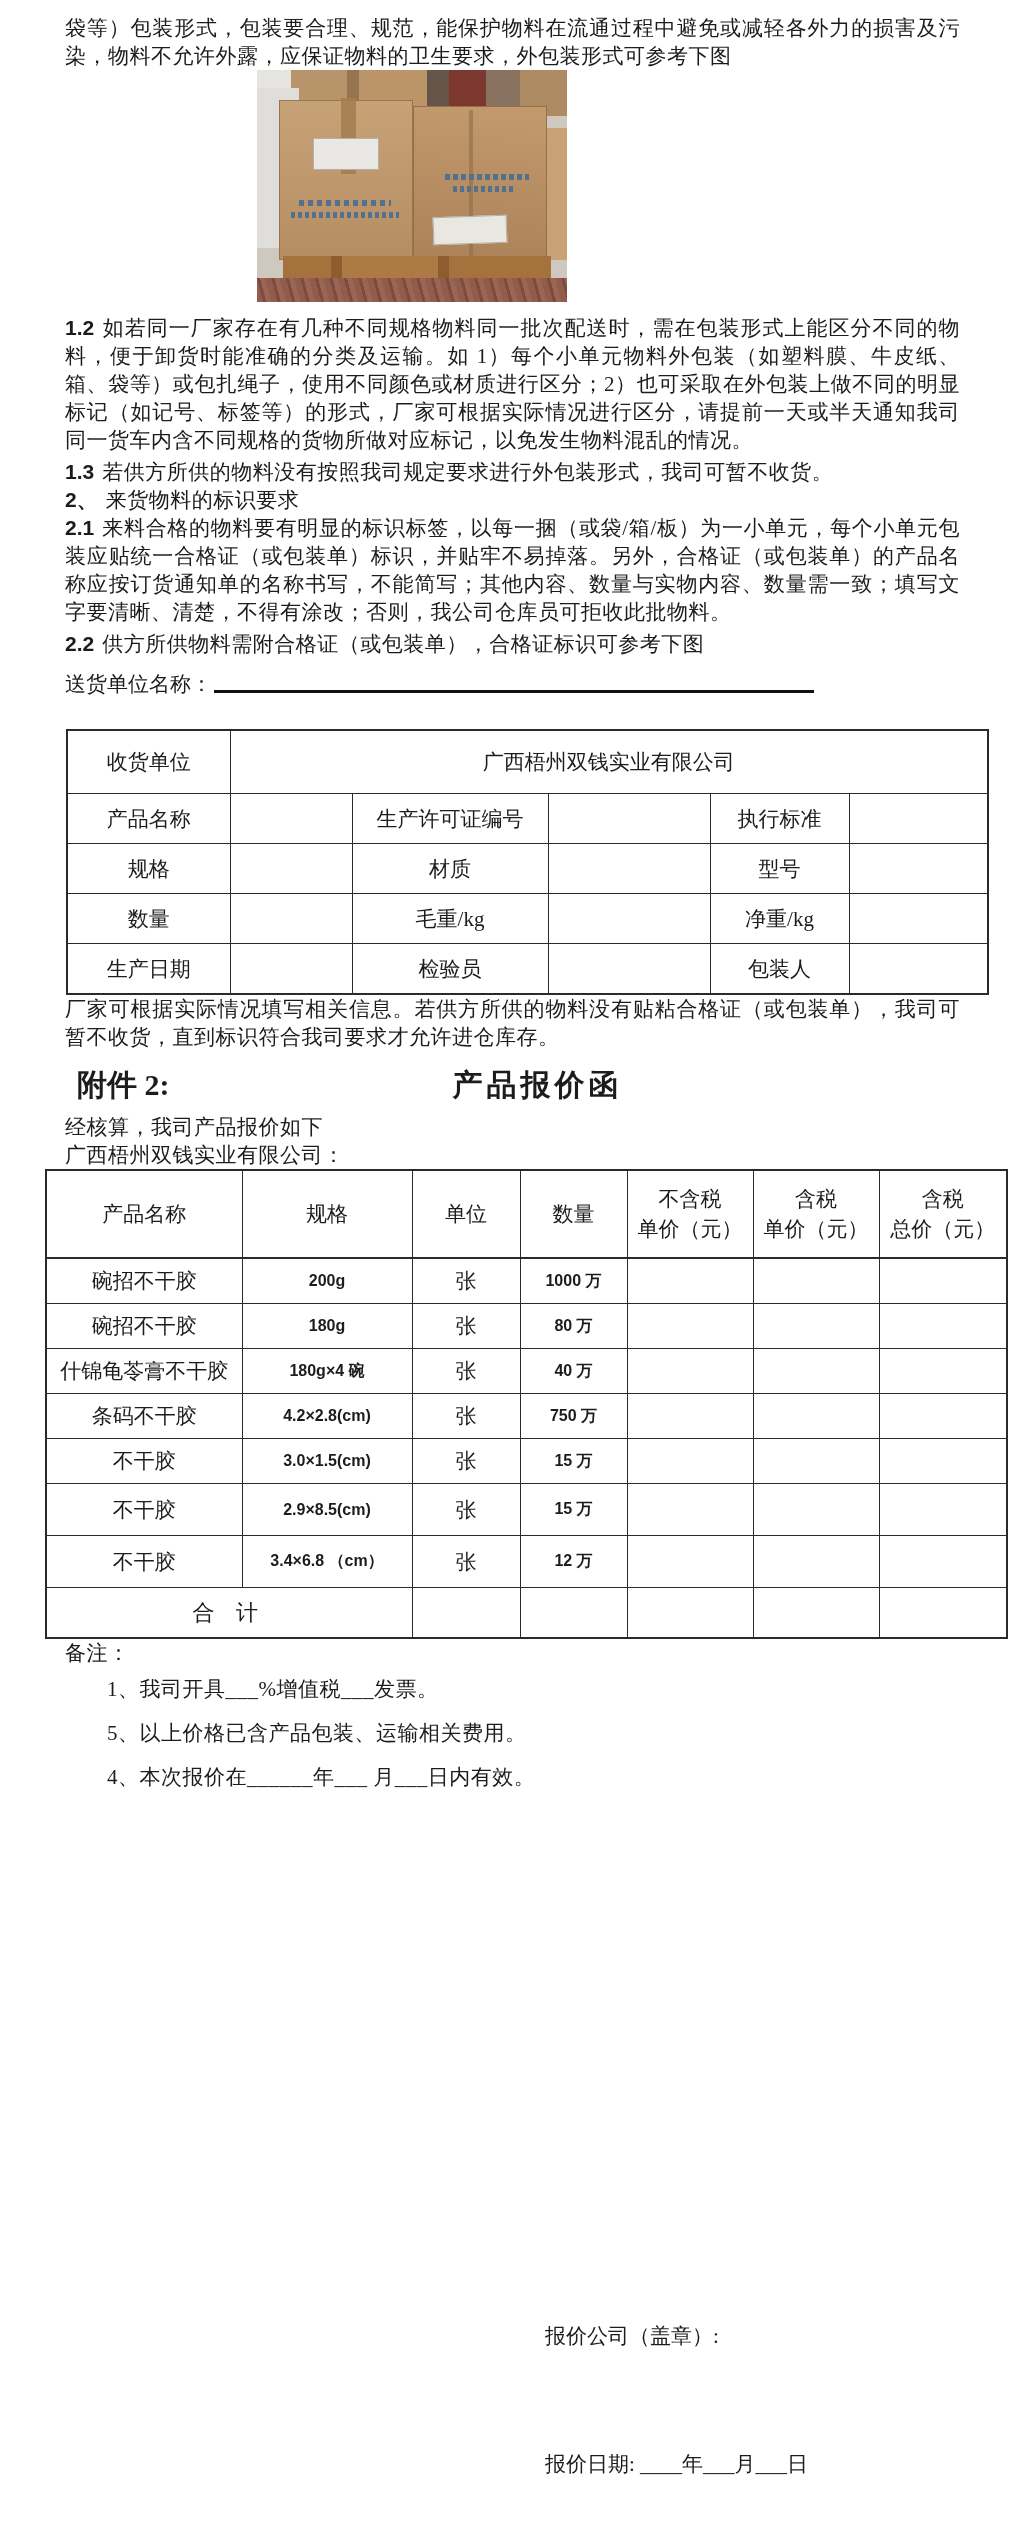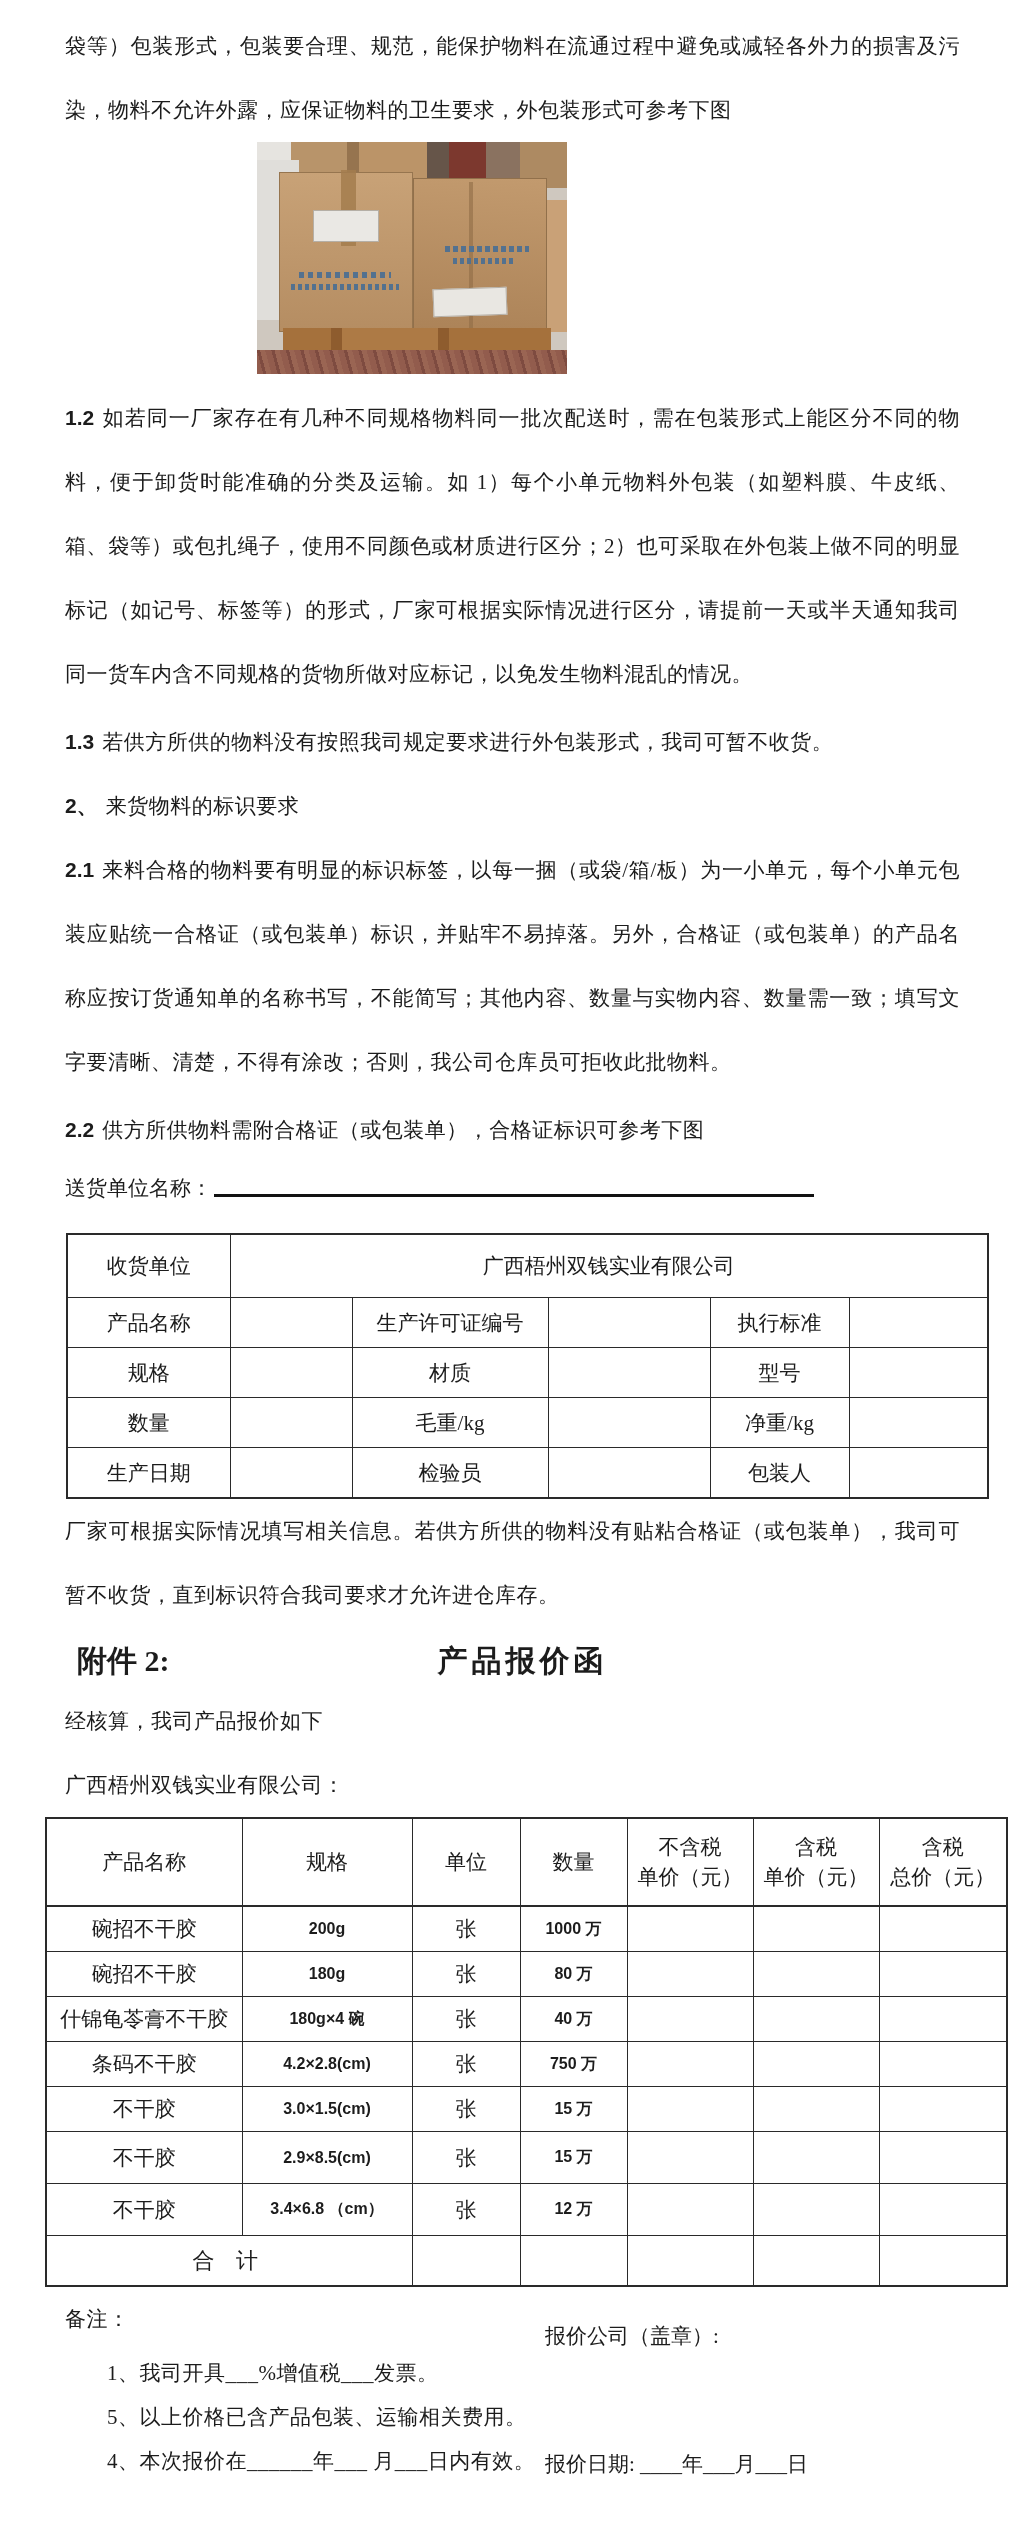--- a/index.html
+++ b/index.html
@@ -9,21 +9,21 @@
     background:#ffffff;
     color:#1c1c1c;
     font-family:"Liberation Serif","DejaVu Serif",serif;
     overflow:hidden;
     box-sizing:border-box;
     padding:14px 64px 0 65px;
   }
   p.body{
     margin:0;
     font-size:21px;
-    line-height:64px;
+    line-height:28px;
     text-align:justify;
     letter-spacing:0.5px;
   }
   .num{
     font-family:"Liberation Sans","DejaVu Sans",sans-serif;
     font-weight:bold;
     margin-right:8px;
     letter-spacing:0;
   }
   
@@ -64,21 +64,21 @@
   .t2 td{height:44px;}
   .t2 tr.tall td{height:51px;}
   .t2 td:nth-child(2),.t2 td:nth-child(4){
     font-family:"Liberation Sans","DejaVu Sans",sans-serif;font-weight:600;font-size:16px;}
   .t2 tr.total td{height:49px;}
   .t2 tr.total td:first-child{font-size:22px;letter-spacing:8px;}
   
   .delivery{margin-top:2px;font-size:21px;line-height:48px;}
   .blankline{display:inline-block;width:600px;height:1px;border-bottom:3px solid #111;vertical-align:-2px;margin-left:2px;}
   .factory-note{margin-top:10px;}
-  .attach-head{margin:6px 0 0 12px;font-size:30px;font-weight:bold;line-height:56px;display:flex;align-items:baseline;}
+  .attach-head{margin:6px 0 0 12px;font-size:30px;font-weight:bold;line-height:56px;display:flex;align-items:baseline;gap:15px;}
   .attach-head .ttl{margin-left:268px;letter-spacing:4px;}
   .addressee{margin-top:55px;margin-left:8px;}
   .lead{margin-top:35px;margin-left:52px;}
   .notes-title{margin-top:12px;margin-left:10px;line-height:44px;}
   .note-item{margin:0 0 0 42px;font-size:21px;line-height:44px;letter-spacing:0.5px;}
   .sig-company{position:absolute;left:545px;top:2322px;font-size:21px;}
   .sig-date{position:absolute;left:545px;top:2450px;font-size:21px;}
 </style>
 </head>
 <body>

